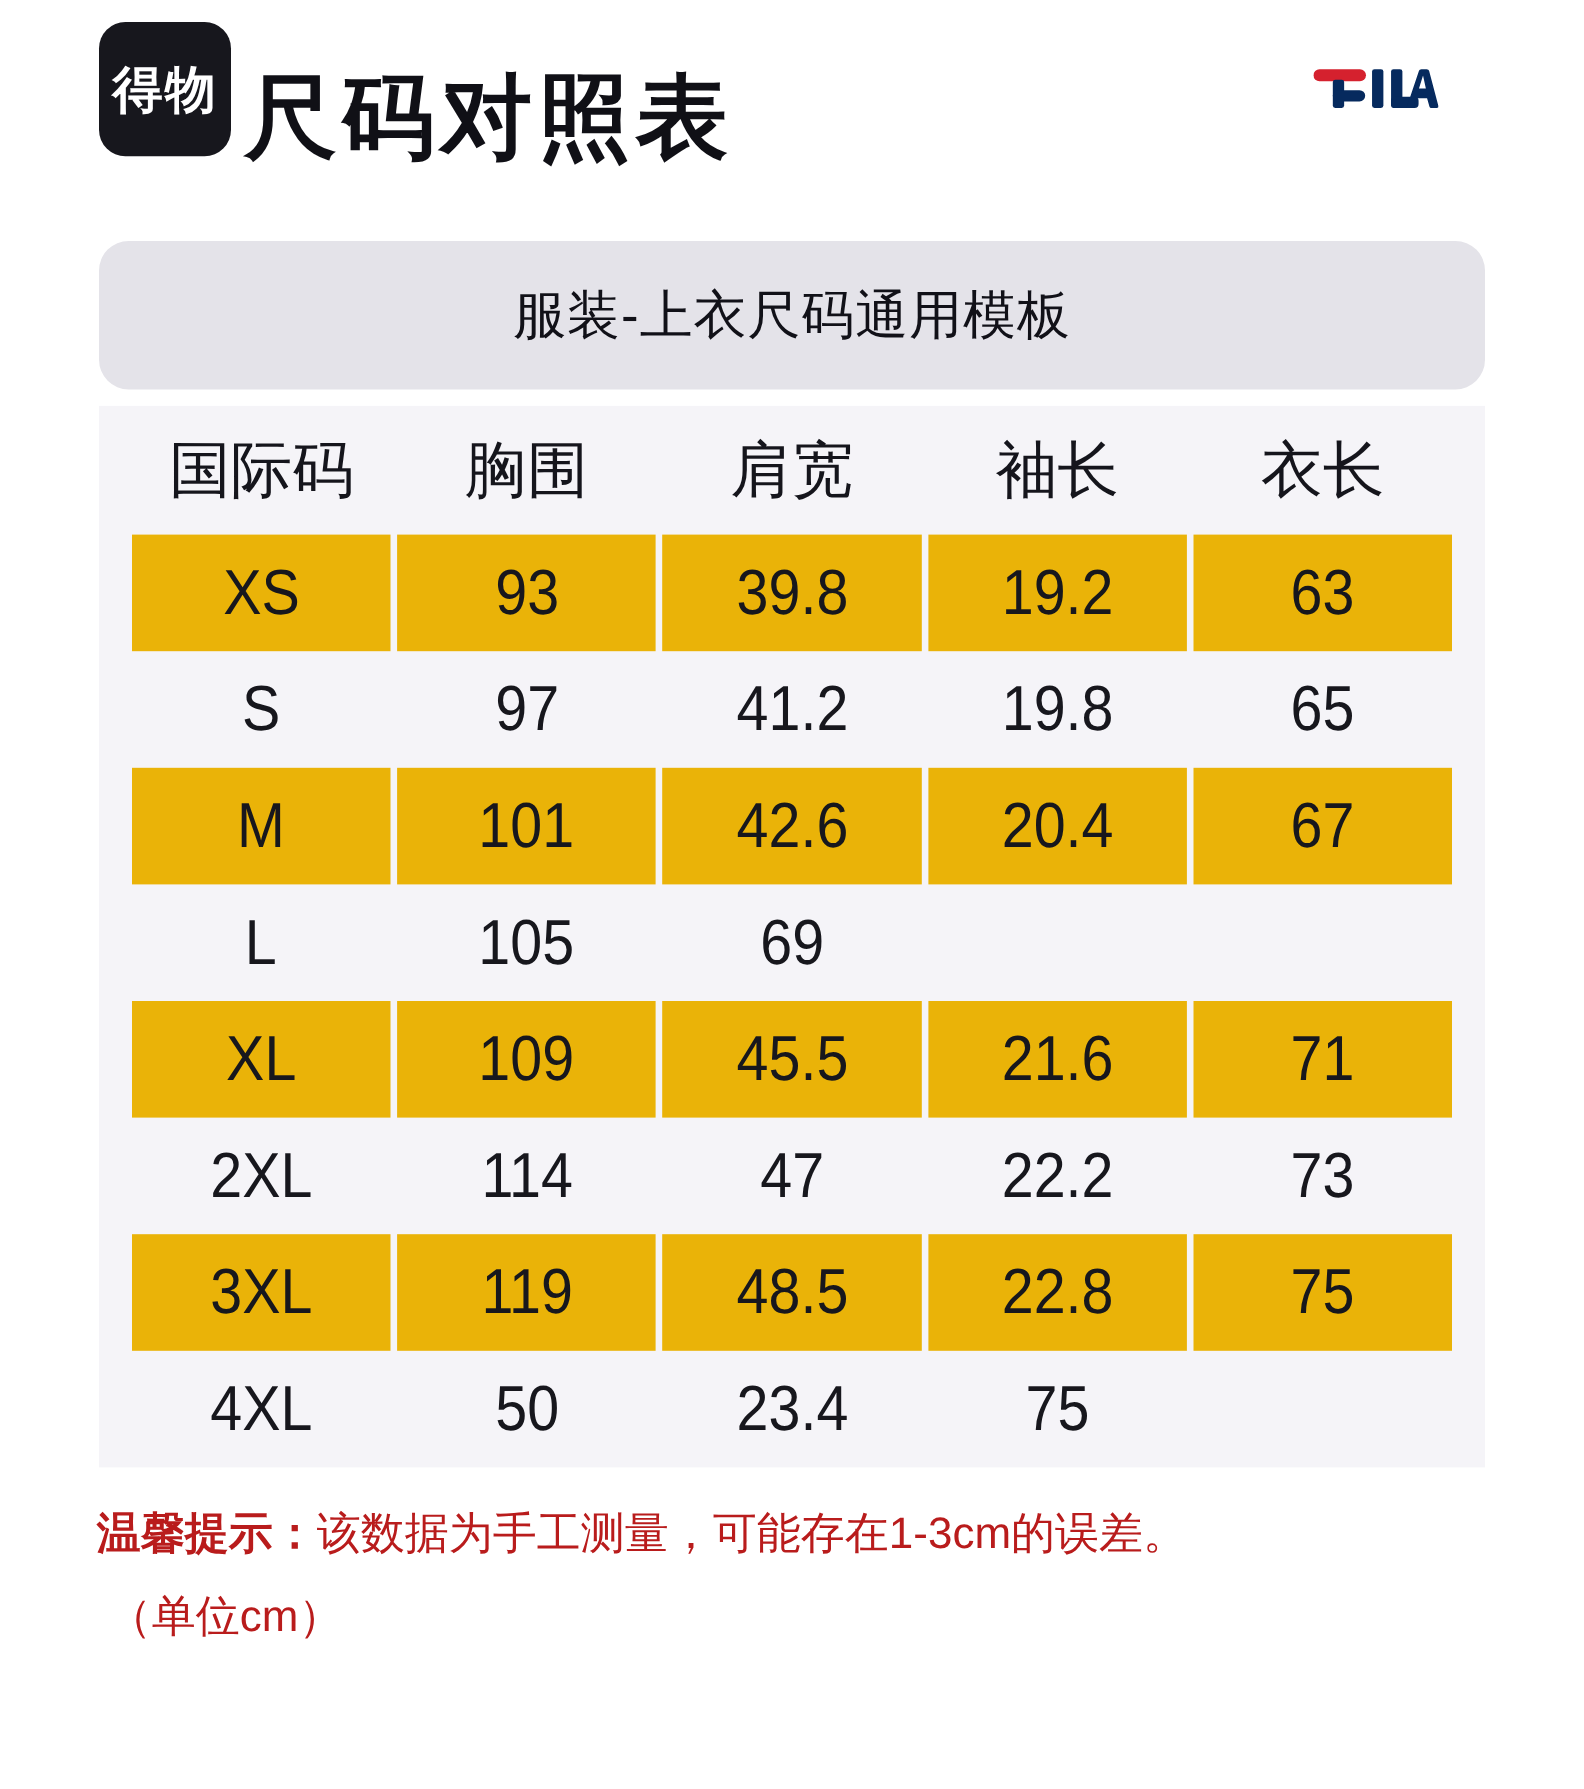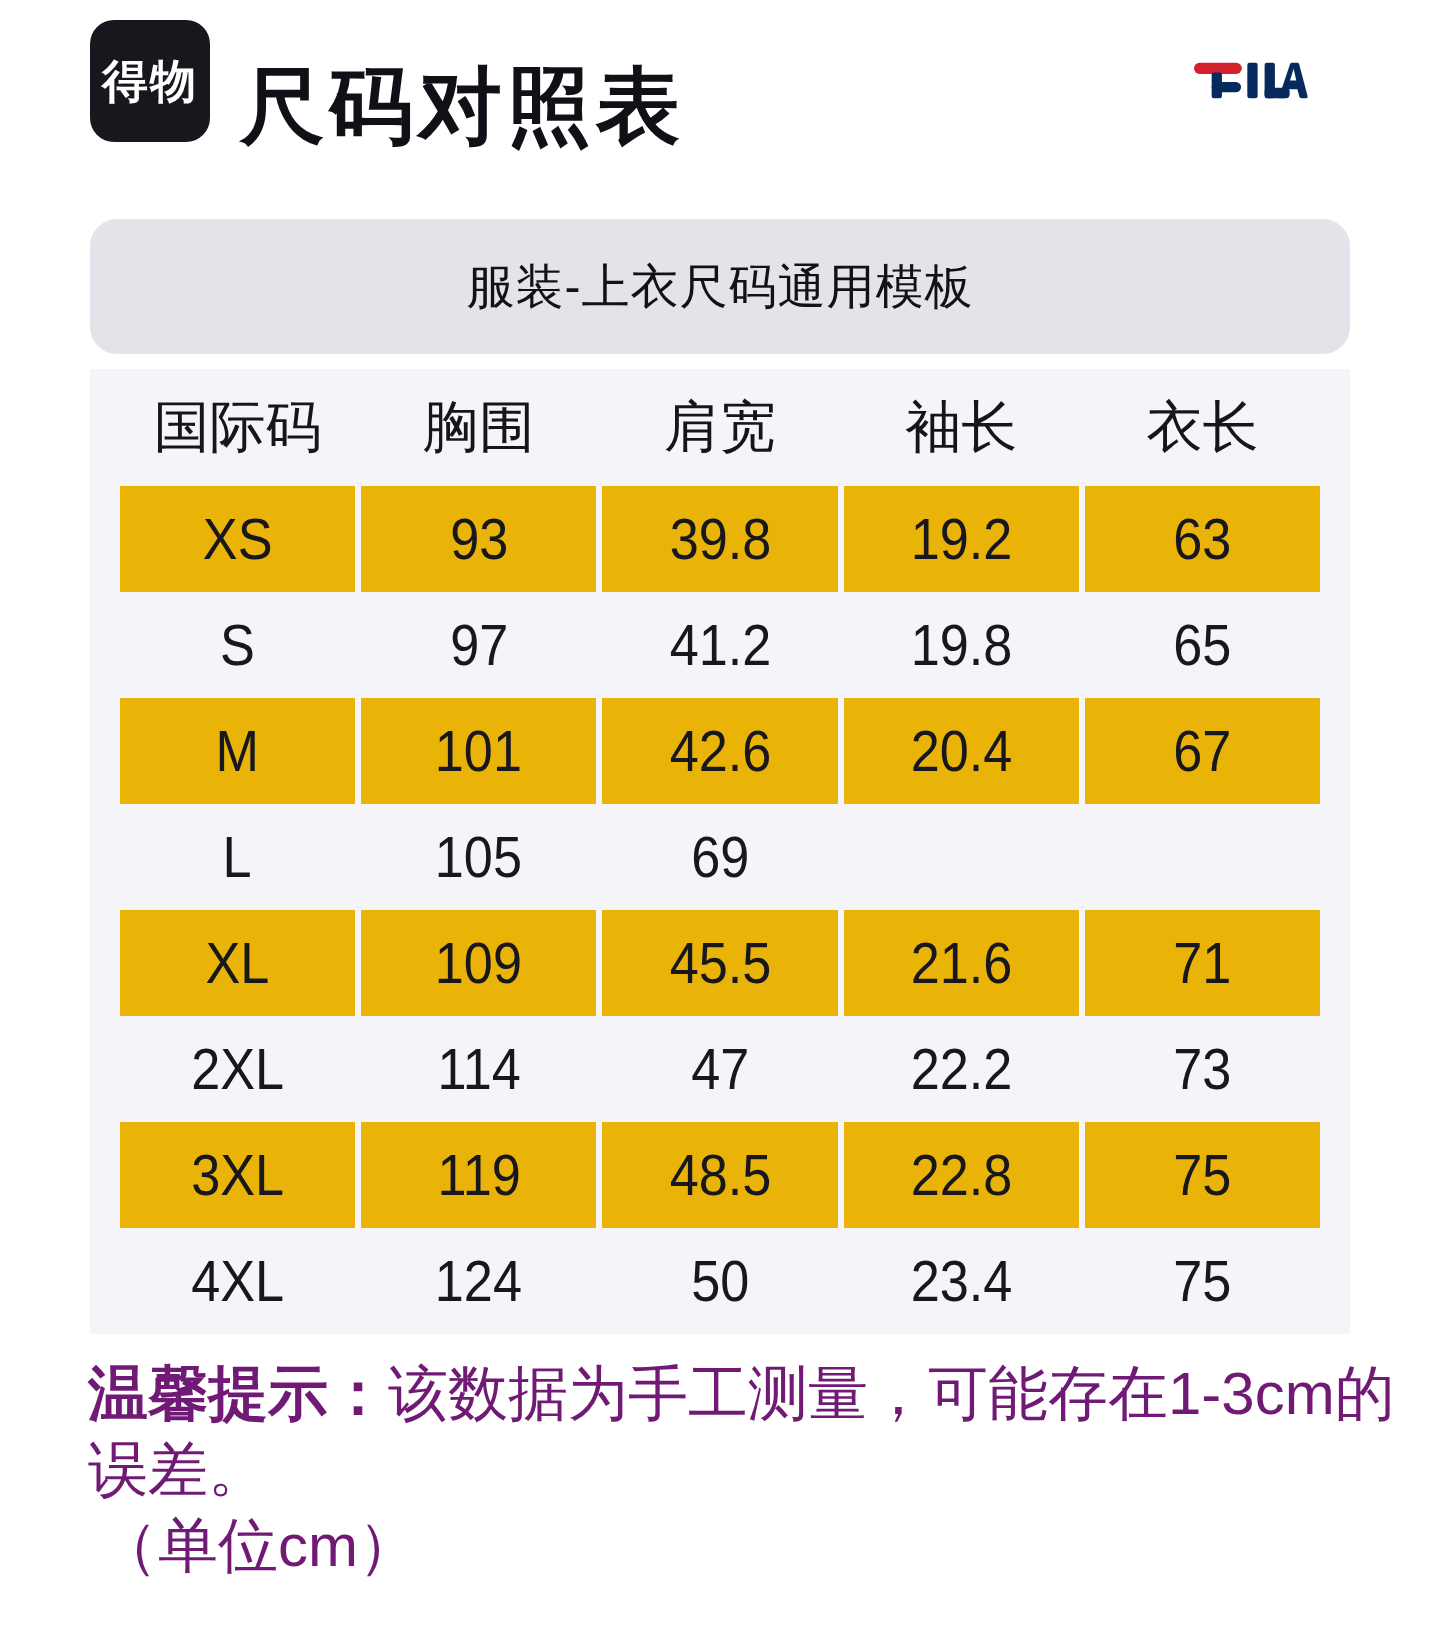--- a/index.html
+++ b/index.html
@@ -11,21 +11,21 @@
   
   .dewu-logo {
     position:absolute; left:90px; top:20px; width:120px; height:122px;
     background:#17171d; border-radius:24px;
     display:flex; align-items:center; justify-content:center;
   }
   .dewu-logo .logo-text {
     color:#ffffff; font-size:46px; font-weight:700; letter-spacing:2px; line-height:1;
   }
   .page-title {
-    position:absolute; left:240px; top:64px; margin:0;
+    position:absolute; left:222px; top:64px; margin:0;
     font-size:84px; font-weight:700; line-height:1; letter-spacing:5px; color:#101016;
   }
   .fila-logo { position:absolute; left:1194px; top:61px; width:114px; height:39px; }
   
   .template-bar {
     position:absolute; left:90px; top:219px; width:1260px; height:135px;
     background:#e4e3e9; display:flex; align-items:center; justify-content:center;border-radius:27px;
   }
   .template-bar .bar-title { font-size:48px; color:#111118; letter-spacing:1px; }
   
@@ -42,21 +42,21 @@
   .h-cell, .t-cell { display:flex; align-items:center; justify-content:center; }
   .h-cell { font-size:56px; color:#15151c; }
   .row-white .t-cell { background:#eab308; }
   .val {
     font-size:58px; color:#17171d; line-height:1;
     display:inline-block; transform:scaleX(0.9);
   }
   
   .footnote {
     position:absolute; left:88px; top:1356px; margin:0;
-    font-size:60px; line-height:76px; color:#701a75;
+    font-size:40px; line-height:76px; color:#b91c1c;
   }
   .fn-label { font-weight:700; }
   .fn-unit  { padding-left:10px; }
 </style>
 </head>
 <body>
 
 <div class="page">
 
   <div class="dewu-logo">
@@ -209,23 +209,20 @@
       <div class="t-cell">
           <span class="val">75</span>
         </div>
     </div>
 
     <div class="t-row row-flat">
       <div class="t-cell">
           <span class="val">4XL</span>
         </div>
       <div class="t-cell">
-          <span class="val">124</span>
-        </div>
-      <div class="t-cell">
           <span class="val">50</span>
         </div>
       <div class="t-cell">
           <span class="val">23.4</span>
         </div>
       <div class="t-cell">
           <span class="val">75</span>
         </div>
     </div>
 

